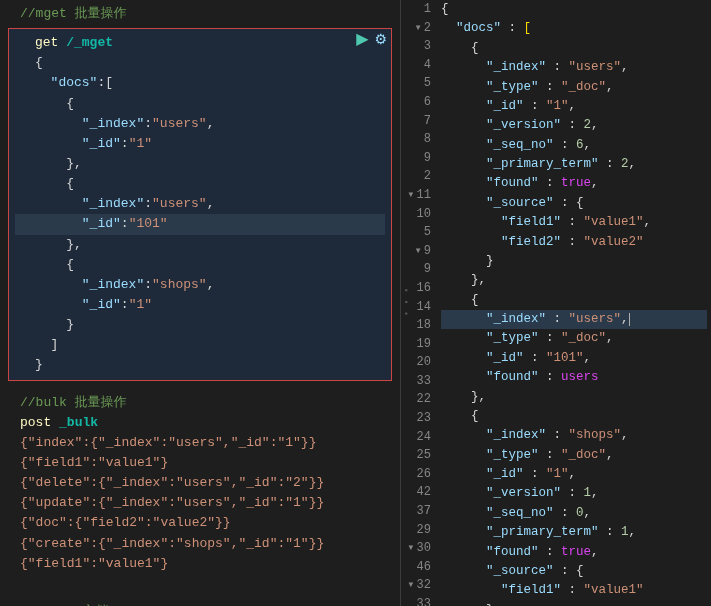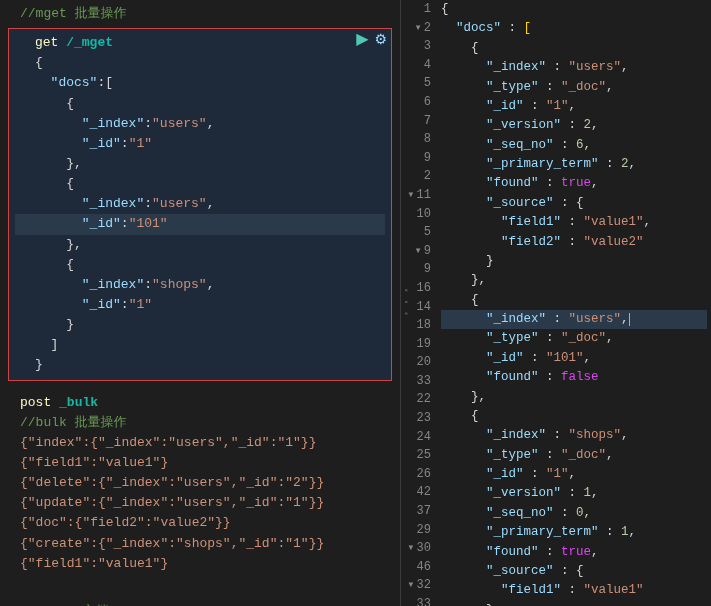--- a/index.html
+++ b/index.html
@@ -203,22 +203,22 @@
       <div class="lp-line">    {</div>
       <div class="lp-line">      <span class="lp-key">"_index"</span>:<span class="lp-val">"shops"</span>,</div>
       <div class="lp-line">      <span class="lp-key">"_id"</span>:<span class="lp-val">"1"</span></div>
       <div class="lp-line">    }</div>
       <div class="lp-line">  ]</div>
       <div class="lp-line">}</div>
     </div>
   </div>
 
   <div class="section">
+    <div class="lp-line lp-comment">//bulk 批量操作</div>
     <div class="lp-line"><span class="lp-method">post</span> <span class="lp-path">_bulk</span></div>
-    <div class="lp-line lp-comment">//bulk 批量操作</div>
     <div class="lp-line"><span class="lp-val">{"index":{"_index":"users","_id":"1"}}</span></div>
     <div class="lp-line"><span class="lp-val">{"field1":"value1"}</span></div>
     <div class="lp-line"><span class="lp-val">{"delete":{"_index":"users","_id":"2"}}</span></div>
     <div class="lp-line"><span class="lp-val">{"update":{"_index":"users","_id":"1"}}</span></div>
     <div class="lp-line"><span class="lp-val">{"doc":{"field2":"value2"}}</span></div>
     <div class="lp-line"><span class="lp-val">{"create":{"_index":"shops","_id":"1"}}</span></div>
     <div class="lp-line"><span class="lp-val">{"field1":"value1"}</span></div>
   </div>
 
   <div class="section">
@@ -282,21 +282,21 @@
       <div class="line">      <span class="k">"found"</span> : <span class="c">true</span>,</div>
       <div class="line">      <span class="k">"_source"</span> : <span class="b">{</span></div>
       <div class="line">        <span class="k">"field1"</span> : <span class="s">"value1"</span>,</div>
       <div class="line">        <span class="k">"field2"</span> : <span class="s">"value2"</span></div>
       <div class="line">      <span class="b">}</span></div>
       <div class="line">    <span class="b">},</span></div>
       <div class="line">    <span class="b">{</span></div>
       <div class="line line-highlight">      <span class="k">"_index"</span> : <span class="s">"users"</span>,<span class="cursor"></span></div>
       <div class="line">      <span class="k">"_type"</span> : <span class="s">"_doc"</span>,</div>
       <div class="line">      <span class="k">"_id"</span> : <span class="s">"101"</span>,</div>
-      <div class="line">      <span class="k">"found"</span> : <span class="c">false</span></div>
+      <div class="line">      <span class="k">"found"</span> : <span class="c">users</span></div>
       <div class="line">    <span class="b">},</span></div>
       <div class="line">    <span class="b">{</span></div>
       <div class="line">      <span class="k">"_index"</span> : <span class="s">"shops"</span>,</div>
       <div class="line">      <span class="k">"_type"</span> : <span class="s">"_doc"</span>,</div>
       <div class="line">      <span class="k">"_id"</span> : <span class="s">"1"</span>,</div>
       <div class="line">      <span class="k">"_version"</span> : <span class="n">1</span>,</div>
       <div class="line">      <span class="k">"_seq_no"</span> : <span class="n">0</span>,</div>
       <div class="line">      <span class="k">"_primary_term"</span> : <span class="n">1</span>,</div>
       <div class="line">      <span class="k">"found"</span> : <span class="c">true</span>,</div>
       <div class="line">      <span class="k">"_source"</span> : <span class="b">{</span></div>

